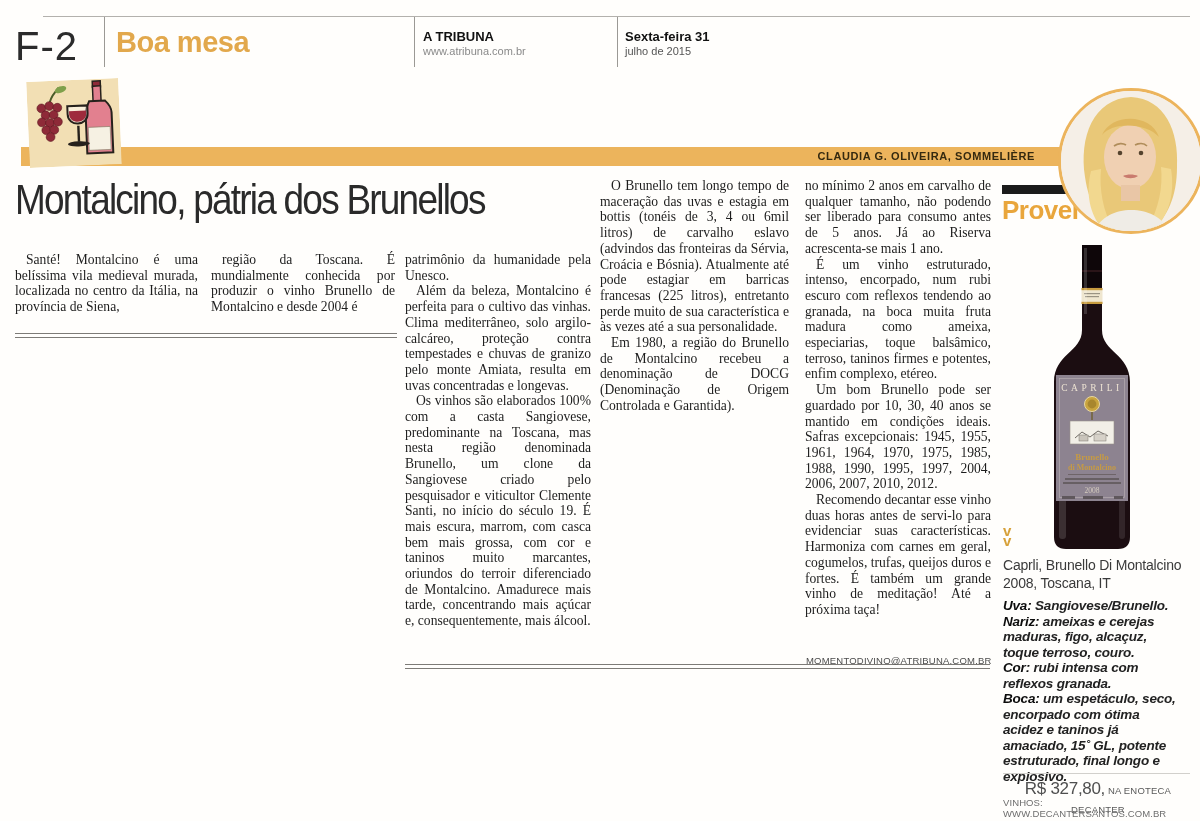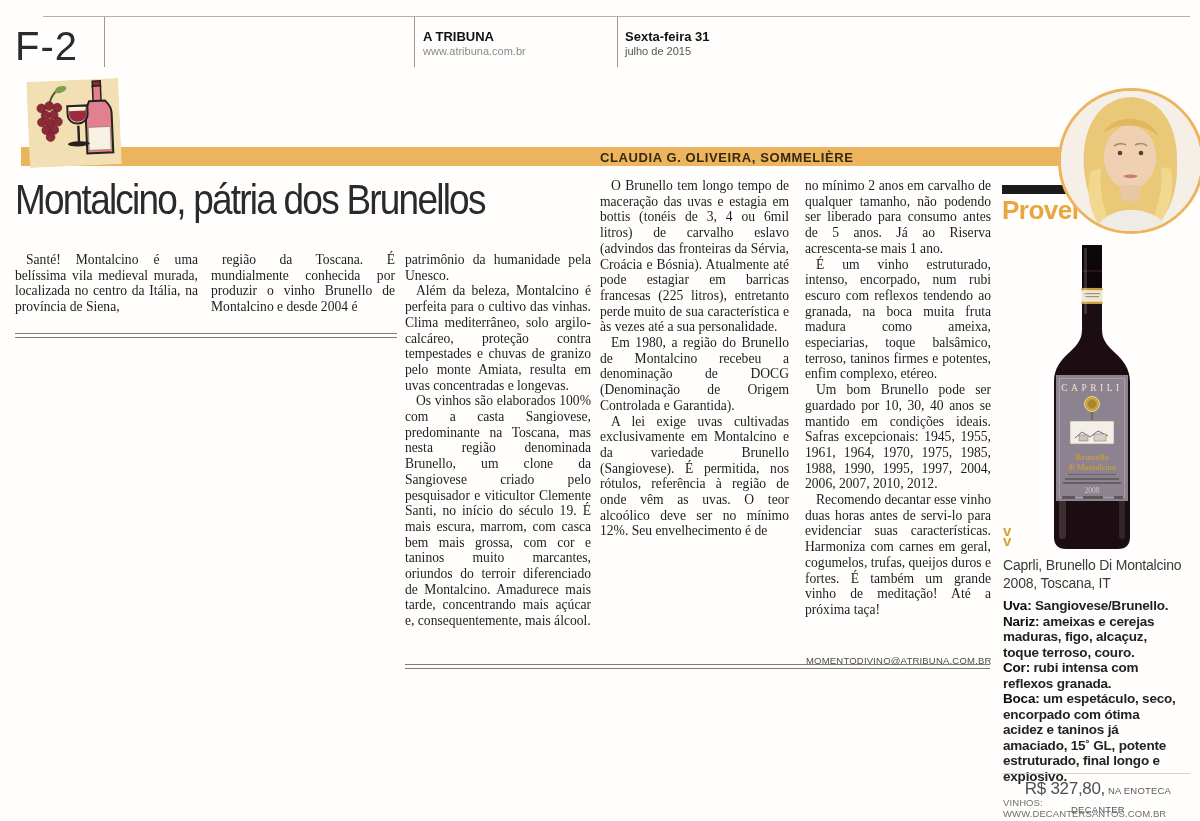--- a/index.html
+++ b/index.html
@@ -13,21 +13,21 @@
   .pagenum{font-size:40px;font-weight:300;letter-spacing:1px;color:#2b2b2b;}
   .section{font-size:29px;font-weight:bold;color:#E2A84C;letter-spacing:-0.5px;}
   .papername{font-size:13px;font-weight:bold;color:#111;}
   .paperurl{font-size:11px;color:#8a8a8a;}
   .date1{font-size:13px;font-weight:bold;color:#111;}
   .date2{font-size:11px;color:#555;}
 
   
   .goldband{background:#ECB45C;}
   .scriptlogo{font-family:"DejaVu Serif",serif;font-style:italic;font-size:36px;color:#23201c;letter-spacing:0.5px;}
-  .byline{font-size:13px;font-weight:bold;color:#34290f;letter-spacing:0.6px;}
+  .byline{font-size:11px;font-weight:bold;color:#34290f;letter-spacing:0.6px;text-align:right;}
   .photo{border-radius:50%;border:3px solid #ECB45C;overflow:hidden;background:#f6f1ea;z-index:3;}
   .logo-square{transform:rotate(-2.5deg);z-index:2;}
 
   
   .headline{font-size:42px;font-weight:300;color:#2a2a2a;letter-spacing:-2px;
             transform:scaleX(.88);transform-origin:left top;white-space:nowrap;}
 
   
   .col{font-family:"Liberation Serif",serif;font-size:13.6px;line-height:15.7px;
        text-align:justify;color:#1d1d1d;}
@@ -50,20 +50,21 @@
   .vendor{font-size:9.5px;color:#6e6e6e;letter-spacing:0.1px;}
 </style>
 </head>
 <body>
 
 <div id="page">
 
   <div class="abs hrule" style="left:43px;top:16px;width:1147px;"></div>
   <div class="abs pagenum" style="left:15px;top:24px;">F-2</div>
   <div class="abs vrule" style="left:104px;top:17px;height:50px;"></div>
+  <div class="abs section" style="left:116px;top:26px;">Boa mesa</div>
   <div class="abs vrule" style="left:414px;top:17px;height:50px;"></div>
   <div class="abs papername" style="left:423px;top:29px;">A TRIBUNA</div>
   <div class="abs paperurl" style="left:423px;top:45px;">www.atribuna.com.br</div>
   <div class="abs vrule" style="left:617px;top:17px;height:50px;"></div>
   <div class="abs date1" style="left:625px;top:29px;">Sexta-feira 31</div>
   <div class="abs date2" style="left:625px;top:45px;">julho de 2015</div>
 
   <div class="abs goldband" style="left:21px;top:147px;width:1169px;height:19px;z-index:0;"></div>
 
   <div class="abs logo-square" style="left:28px;top:80px;width:92px;height:86px;">
@@ -129,21 +130,20 @@
     <p>região da Toscana. É mundialmente conhecida por produzir o vinho Brunello de Montalcino e desde 2004 é</p>
   </div>
   <div class="abs col" style="left:405px;top:252px;width:186px;">
     <p class="noindent">patrimônio da humanidade pela Unesco.</p>
     <p>Além da beleza, Montalcino é perfeita para o cultivo das vinhas. Clima mediterrâneo, solo argilo-calcáreo, proteção contra tempestades e chuvas de granizo pelo monte Amiata, resulta em uvas concentradas e longevas.</p>
     <p>Os vinhos são elaborados 100% com a casta Sangiovese, predominante na Toscana, mas nesta região denominada Brunello, um clone da Sangiovese criado pelo pesquisador e viticultor Clemente Santi, no início do século 19. É mais escura, marrom, com casca bem mais grossa, com cor e taninos muito marcantes, oriundos do terroir diferenciado de Montalcino. Amadurece mais tarde, concentrando mais açúcar e, consequentemente, mais álcool.</p>
   </div>
   <div class="abs col" style="left:600px;top:178px;width:189px;">
     <p>O Brunello tem longo tempo de maceração das uvas e estagia em bottis (tonéis de 3, 4 ou 6mil litros) de carvalho eslavo (advindos das fronteiras da Sérvia, Croácia e Bósnia). Atualmente até pode estagiar em barricas francesas (225 litros), entretanto perde muito de sua característica e às vezes até a sua personalidade.</p>
     <p>Em 1980, a região do Brunello de Montalcino recebeu a denominação de DOCG (Denominação de Origem Controlada e Garantida).</p>
-    <p>A lei exige uvas cultivadas exclusivamente em Montalcino e da variedade Brunello (Sangiovese). É permitida, nos rótulos, referência à região de onde vêm as uvas. O teor alcoólico deve ser no mínimo 12%. Seu envelhecimento é de</p>
   </div>
   <div class="abs col" style="left:805px;top:178px;width:186px;">
     <p class="noindent">no mínimo 2 anos em carvalho de qualquer tamanho, não podendo ser liberado para consumo antes de 5 anos. Já ao Riserva acrescenta-se mais 1 ano.</p>
     <p>É um vinho estruturado, intenso, encorpado, num rubi escuro com reflexos tendendo ao granada, na boca muita fruta madura como ameixa, especiarias, toque balsâmico, terroso, taninos firmes e potentes, enfim complexo, etéreo.</p>
     <p>Um bom Brunello pode ser guardado por 10, 30, 40 anos se mantido em condições ideais. Safras excepcionais: 1945, 1955, 1961, 1964, 1970, 1975, 1985, 1988, 1990, 1995, 1997, 2004, 2006, 2007, 2010, 2012.</p>
     <p>Recomendo decantar esse vinho duas horas antes de servi-lo para evidenciar suas características. Harmoniza com carnes em geral, cogumelos, trufas, queijos duros e fortes. É também um grande vinho de meditação! Até a próxima taça!</p>
   </div>
 
   <div class="abs dblrule" style="left:15px;top:333px;width:382px;"></div>
   <div class="abs dblrule" style="left:405px;top:664px;width:585px;"></div>
@@ -193,21 +193,21 @@
     </svg>
   </div>
 
   <div class="abs" style="left:1003px;top:526px;">
     <span class="chev">v</span>
       <span class="chev">v</span>
   </div>
 
   <div class="abs winename" style="left:1003px;top:556px;width:184px;">Caprli, Brunello Di Montalcino 2008, Toscana, IT</div>
 
-  <div class="abs details" style="left:1003px;top:598px;width:178px;">
+  <div class="abs details" style="left:1003px;top:598px;width:178px;font-style:italic;">
     <p><b>Uva:</b><span> Sangiovese/Brunello.</span></p>
     <p><b>Nariz:</b><span> ameixas e cerejas maduras, figo, alcaçuz, toque terroso, couro.</span></p>
     <p><b>Cor:</b><span> rubi intensa com reflexos granada.</span></p>
     <p><b>Boca:</b><span> um espetáculo, seco, encorpado com ótima acidez e taninos já amaciado, 15˚ GL, potente estruturado, final longo e explosivo.</span></p>
   </div>
 
   <div class="abs pricerule" style="left:1003px;top:773px;width:187px;"></div>
   <div class="abs" style="left:1003px;top:779px;width:190px;text-align:center;">
     <span class="price-big">R$ 327,80,</span><span class="price-small"> NA ENOTECA DECANTER</span>
   </div>

